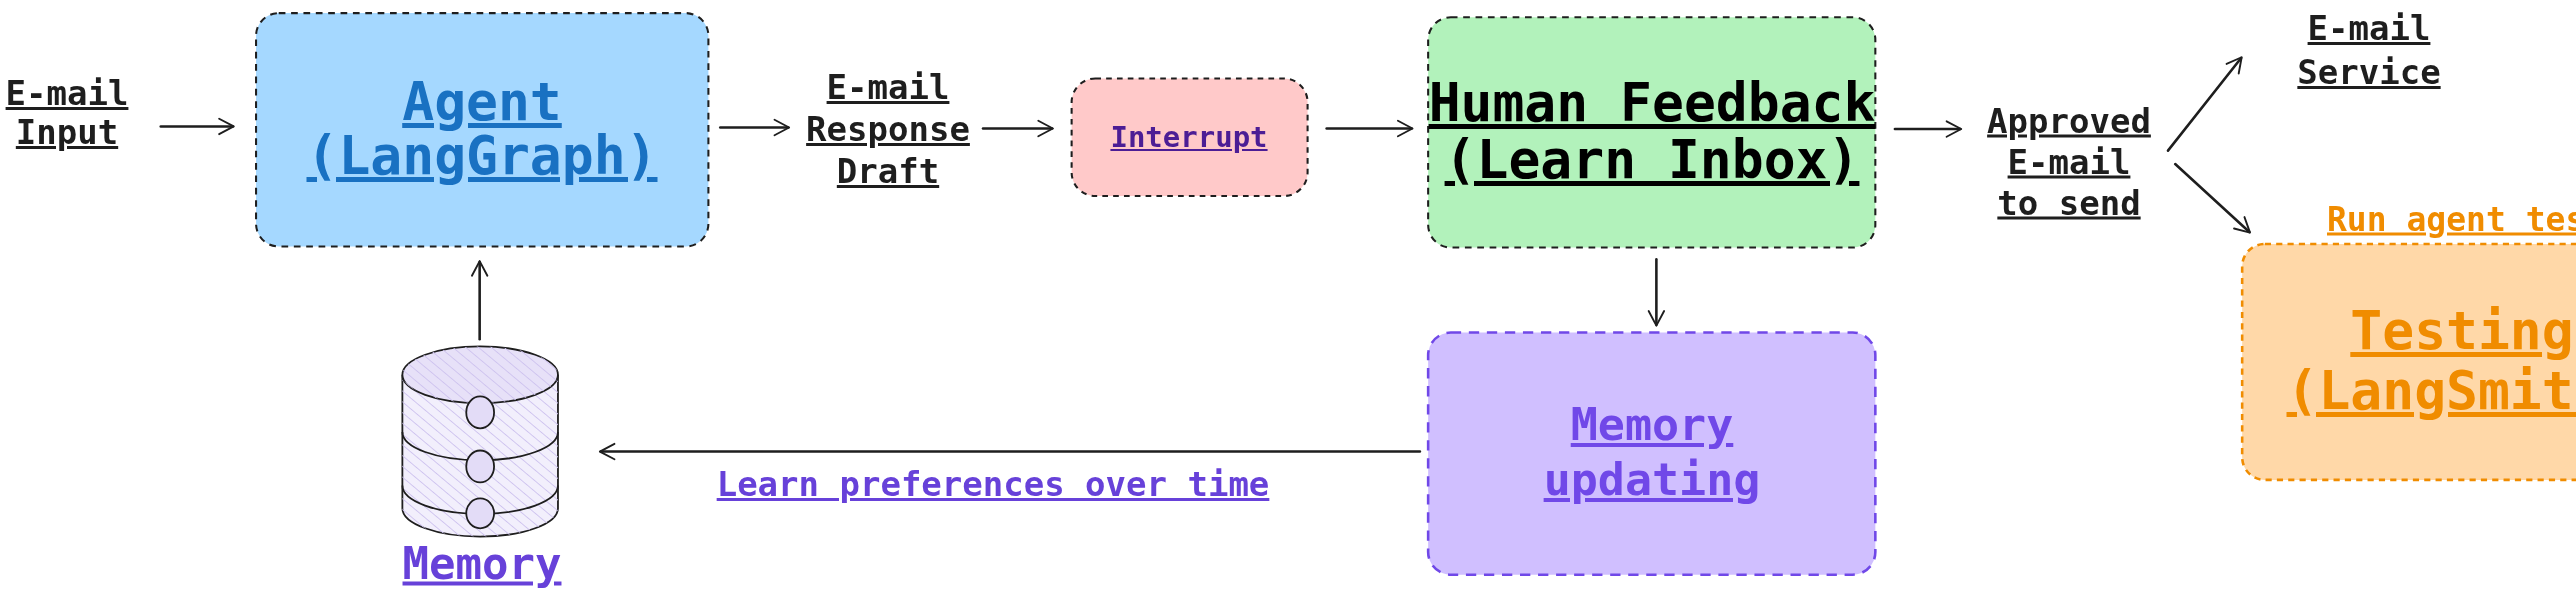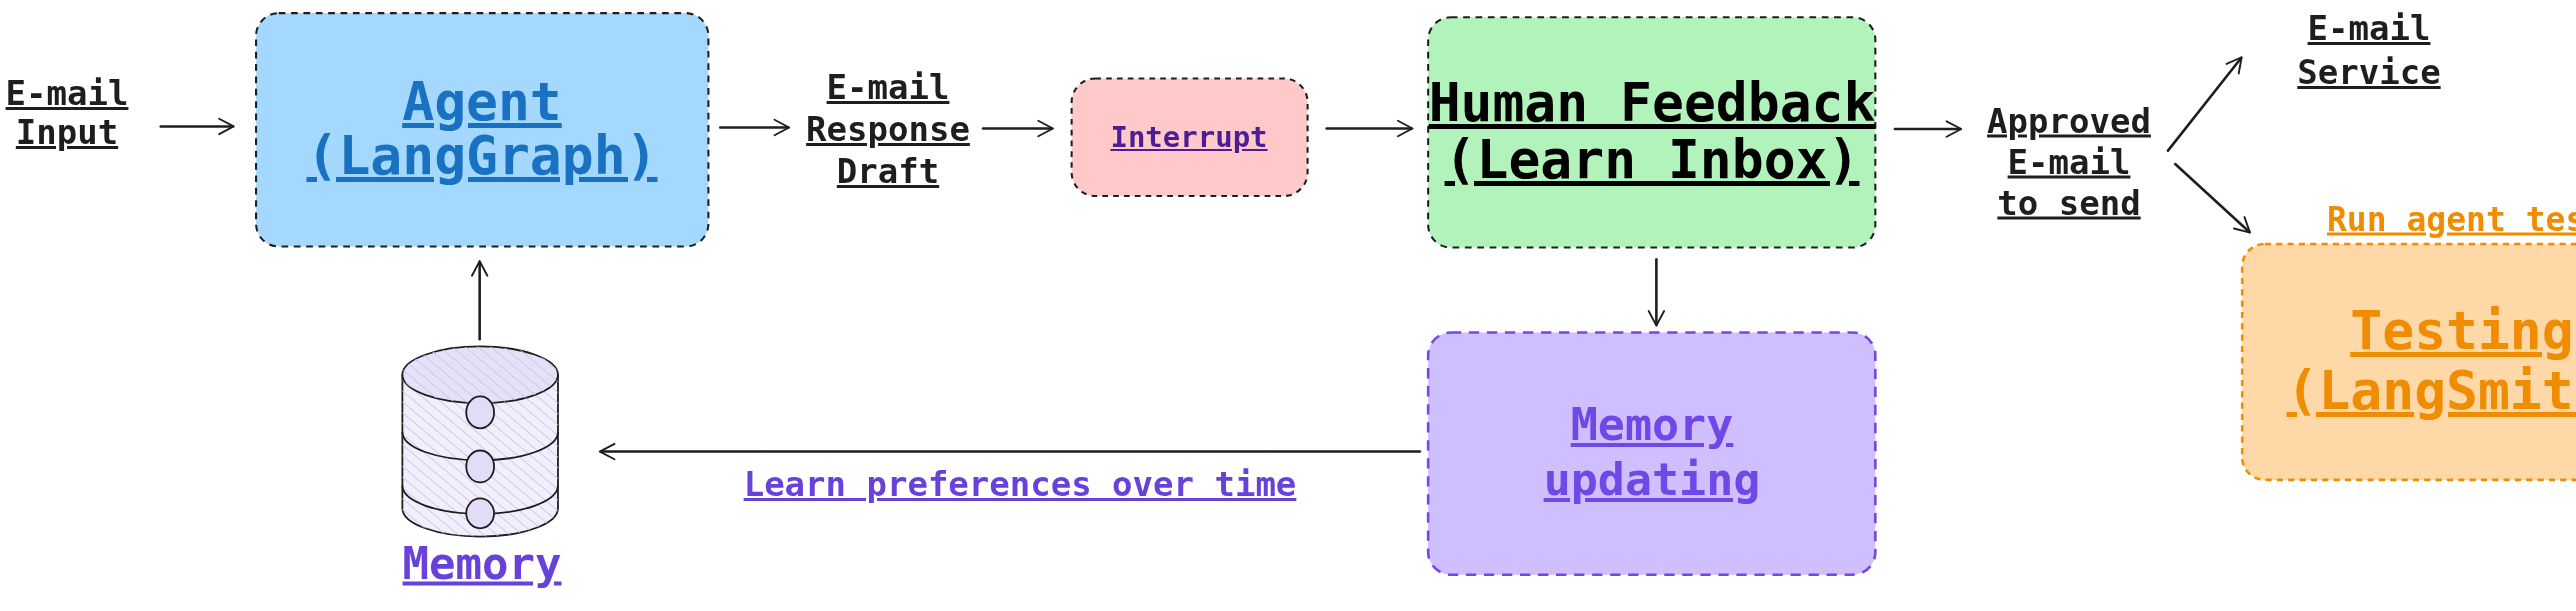--- a/index.html
+++ b/index.html
@@ -123,18 +123,18 @@
   <div class="label node-title testing-title" style="left:2462px;top:361px;">
     <div>Testing</div>
     <div>(LangSmith)</div>
   </div>
 
   <div class="label node-title memory-updating-title" style="left:1652px;top:452px;">
     <div>Memory</div>
     <div>updating</div>
   </div>
 
-  <div class="label learn-label" style="left:993px;top:484px;margin-left:27px;">Learn preferences over time</div>
+  <div class="label learn-label" style="left:993px;top:484px;">Learn preferences over time</div>
 
   <div class="label memory-label" style="left:482px;top:563px;">Memory</div>
 
 </div>
 
 
 </body></html>

